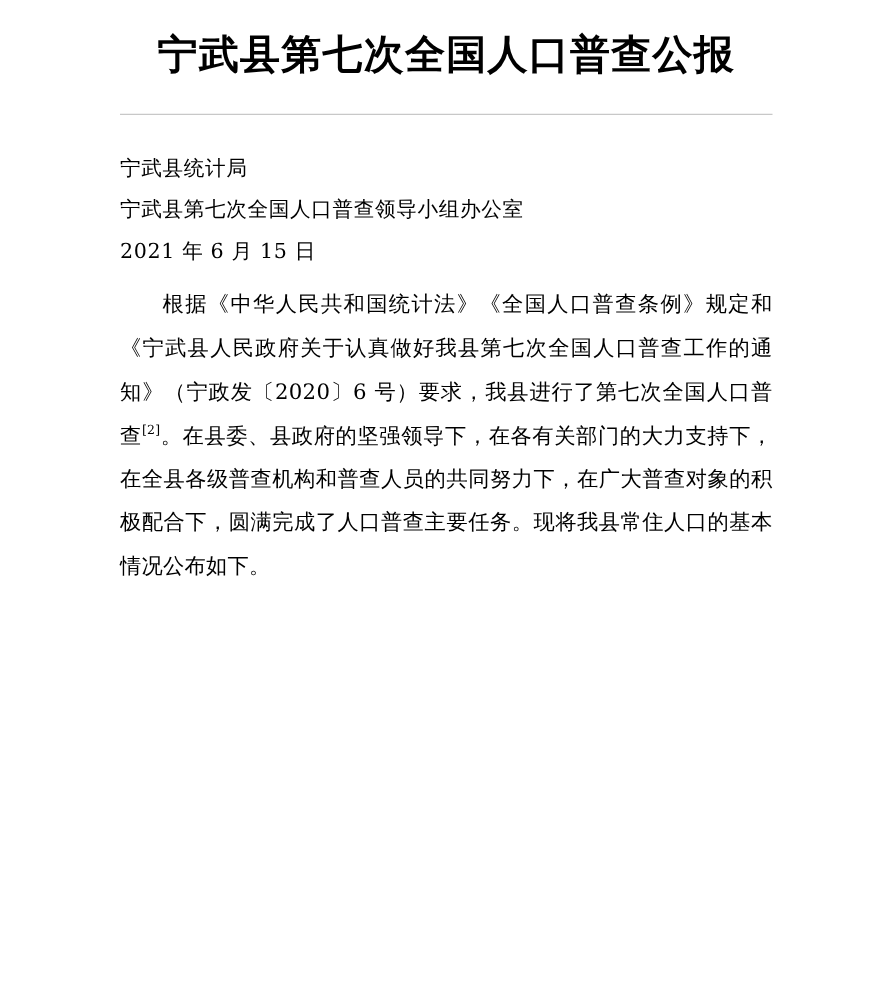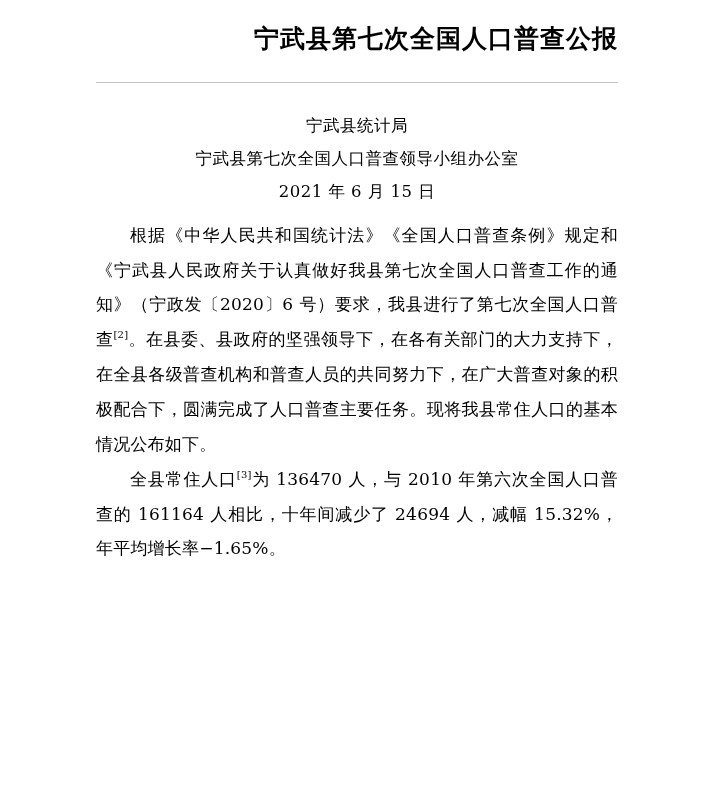--- a/index.html
+++ b/index.html
@@ -15,35 +15,34 @@
     overflow: hidden;
   }
   .page {
     position: relative;
     width: 714px;
     height: 804px;
     box-sizing: border-box;
     padding: 0 96px;
   }
   .doc-title {
-    text-align: right;
-    font-size: 25px;
+    text-align: center;
+    font-size: 32px;
     font-weight: bold;
     letter-spacing: 1px;
     margin: 22px 0 0 0;
     line-height: 1.35;
   }
   .title-rule {
     border: none;
     border-top: 1px solid #c8c8c8;
     margin: 26px 0 0 0;
   }
   .issuer-block {
     margin-top: 26px;
-    text-align: center;
     font-size: 16.5px;
     line-height: 2.0;
   }
   .issuer-line {
     display: block;
     letter-spacing: 0.5px;
   }
   .body-block {
     margin-top: 10px;
     font-size: 17px;
@@ -78,16 +77,15 @@
   <hr class="title-rule">
 
   <div class="issuer-block">
     <span class="issuer-line">宁武县统计局</span>
     <span class="issuer-line">宁武县第七次全国人口普查领导小组办公室</span>
     <span class="issuer-line">2021 年 6 月 15 日</span>
   </div>
 
   <div class="body-block" id="body-block">
       <p class="para"><span>根据《中华人民共和国统计法》《全国人口普查条例》规定和《宁武县人民政府关于认真做好我县第七次全国人口普查工作的通知》（宁政发〔2020〕6 号）要求，我县进行了第七次全国人口普查</span><sup>[2]</sup><span>。在县委、县政府的坚强领导下，在各有关部门的大力支持下，在全县各级普查机构和普查人员的共同努力下，在广大普查对象的积极配合下，圆满完成了人口普查主要任务。现将我县常住人口的基本情况公布如下。</span></p>
-      <p class="para"><span>全县常住人口</span><sup>[3]</sup><span>为 136470 人，与 2010 年第六次全国人口普查的 161164 人相比，十年间减少了 24694 人，减幅 15.32%，年平均增长率−1.65%。</span></p>
     </div>
 
 </div>
 
 </body></html>

